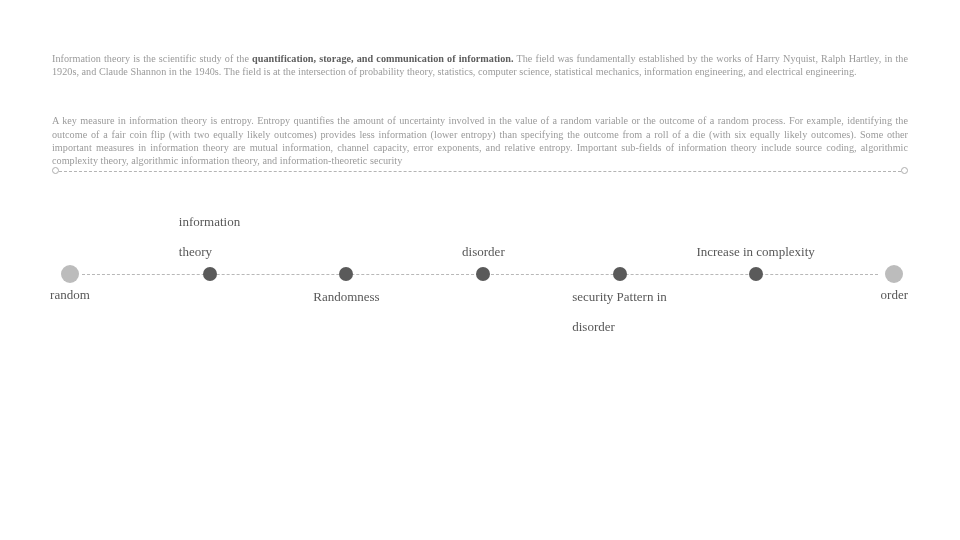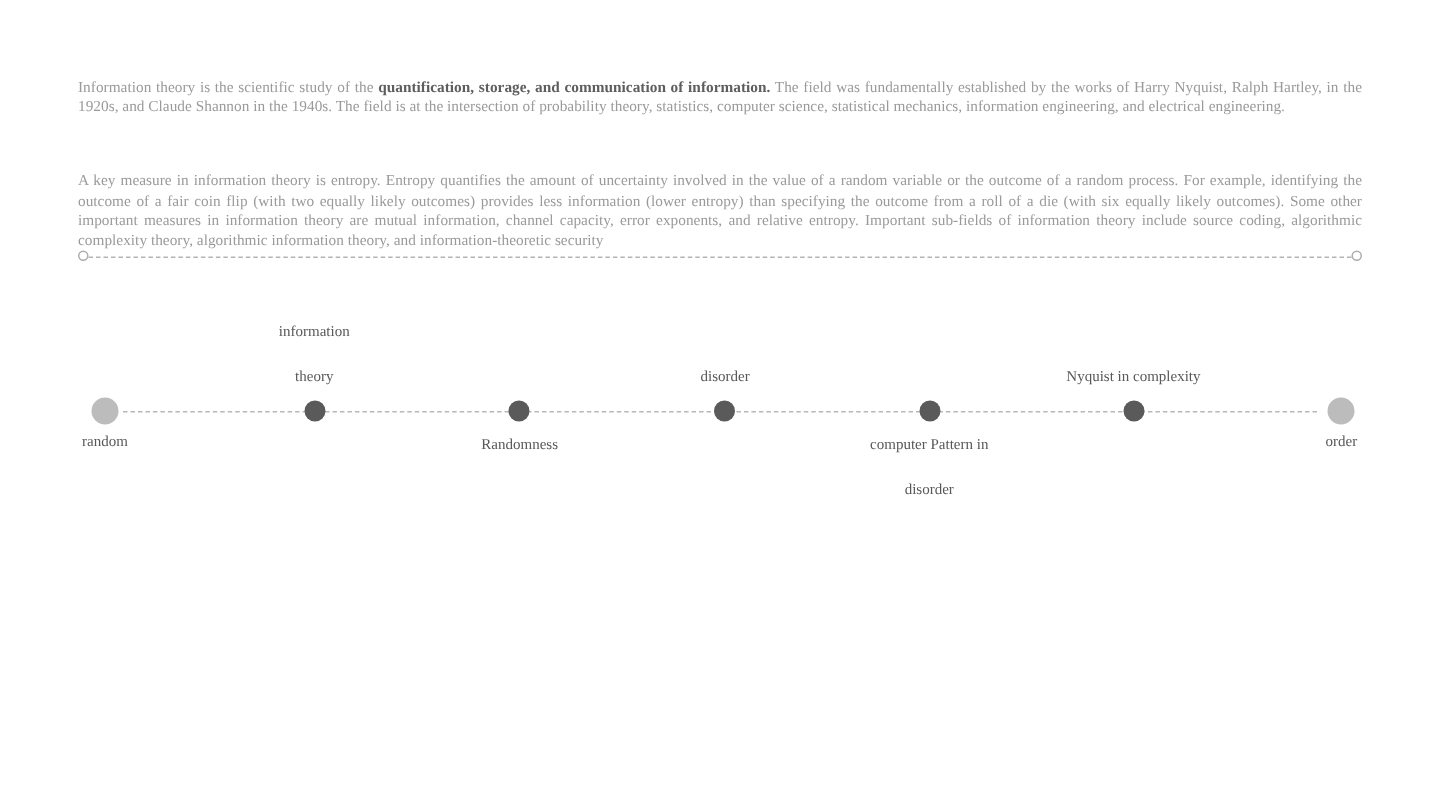--- a/index.html
+++ b/index.html
@@ -106,24 +106,23 @@
     width: 18px;
     height: 18px;
     background: #bcbcbc;
   }
 
   .node-label {
     position: absolute;
     left: 50%;
     transform: translateX(-50%);
     white-space: nowrap;
-    font-size: 10px;
+    font-size: 13px;
     line-height: 19px;
     color: #585858;
-    text-align: center;
   }
   .node-label.above { bottom: 20px; }
   .node-label.below { top: 20px; }
   .node-label .l2 { display: block; margin-top: 11px; }
 </style>
 </head>
 <body>
 
 <div id="canvas">
 
@@ -152,25 +151,25 @@
         <div class="node" style="left: 34.4%;">
           <div class="node-dot"></div>
           <div class="node-label below"><span>Randomness</span></div>
         </div>
         <div class="node" style="left: 50.4%;">
           <div class="node-dot"></div>
           <div class="node-label above"><span>disorder</span></div>
         </div>
         <div class="node" style="left: 66.3%;">
           <div class="node-dot"></div>
-          <div class="node-label below"><span>computer Pattern in</span><span class="l2">disorder</span></div>
+          <div class="node-label below"><span>security Pattern in</span><span class="l2">disorder</span></div>
         </div>
         <div class="node" style="left: 82.2%;">
           <div class="node-dot"></div>
-          <div class="node-label above"><span>Nyquist in complexity</span></div>
+          <div class="node-label above"><span>Increase in complexity</span></div>
         </div>
         <div class="node terminal" style="left: 98.4%;">
           <div class="node-dot"></div>
           <div class="node-label below"><span>order</span></div>
         </div>
       </div>
   </div>
 
 </div>
 

